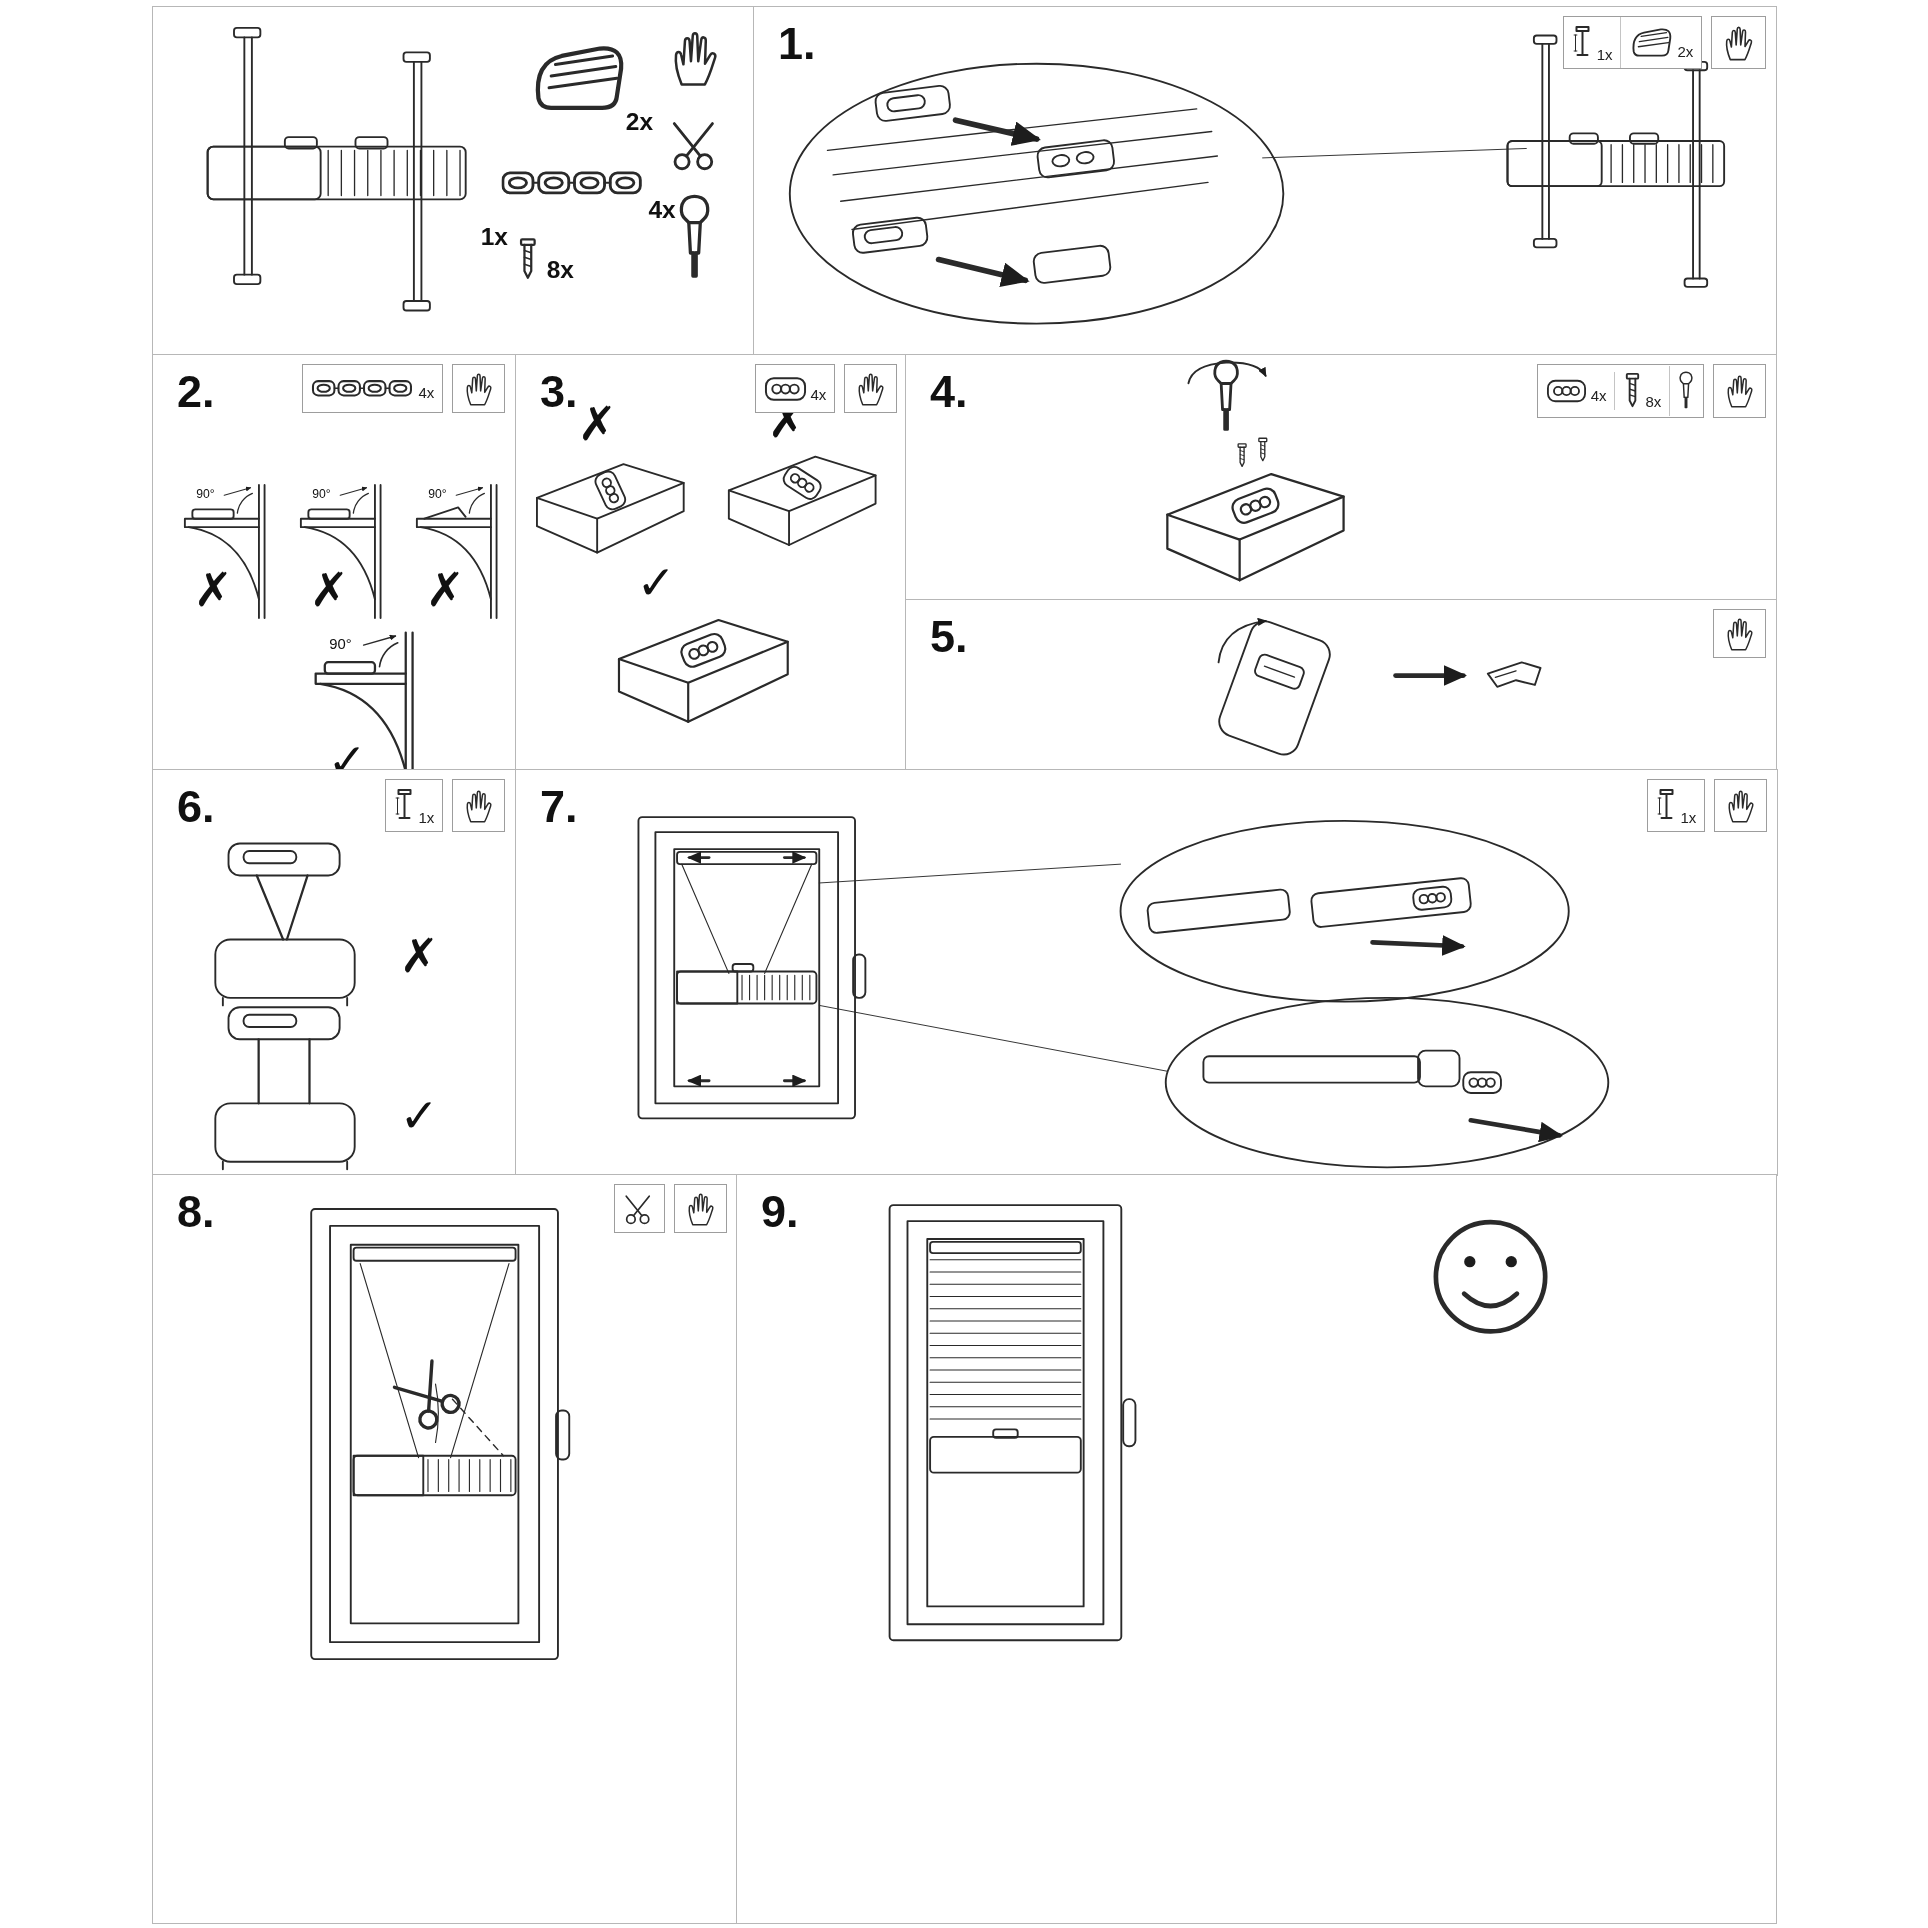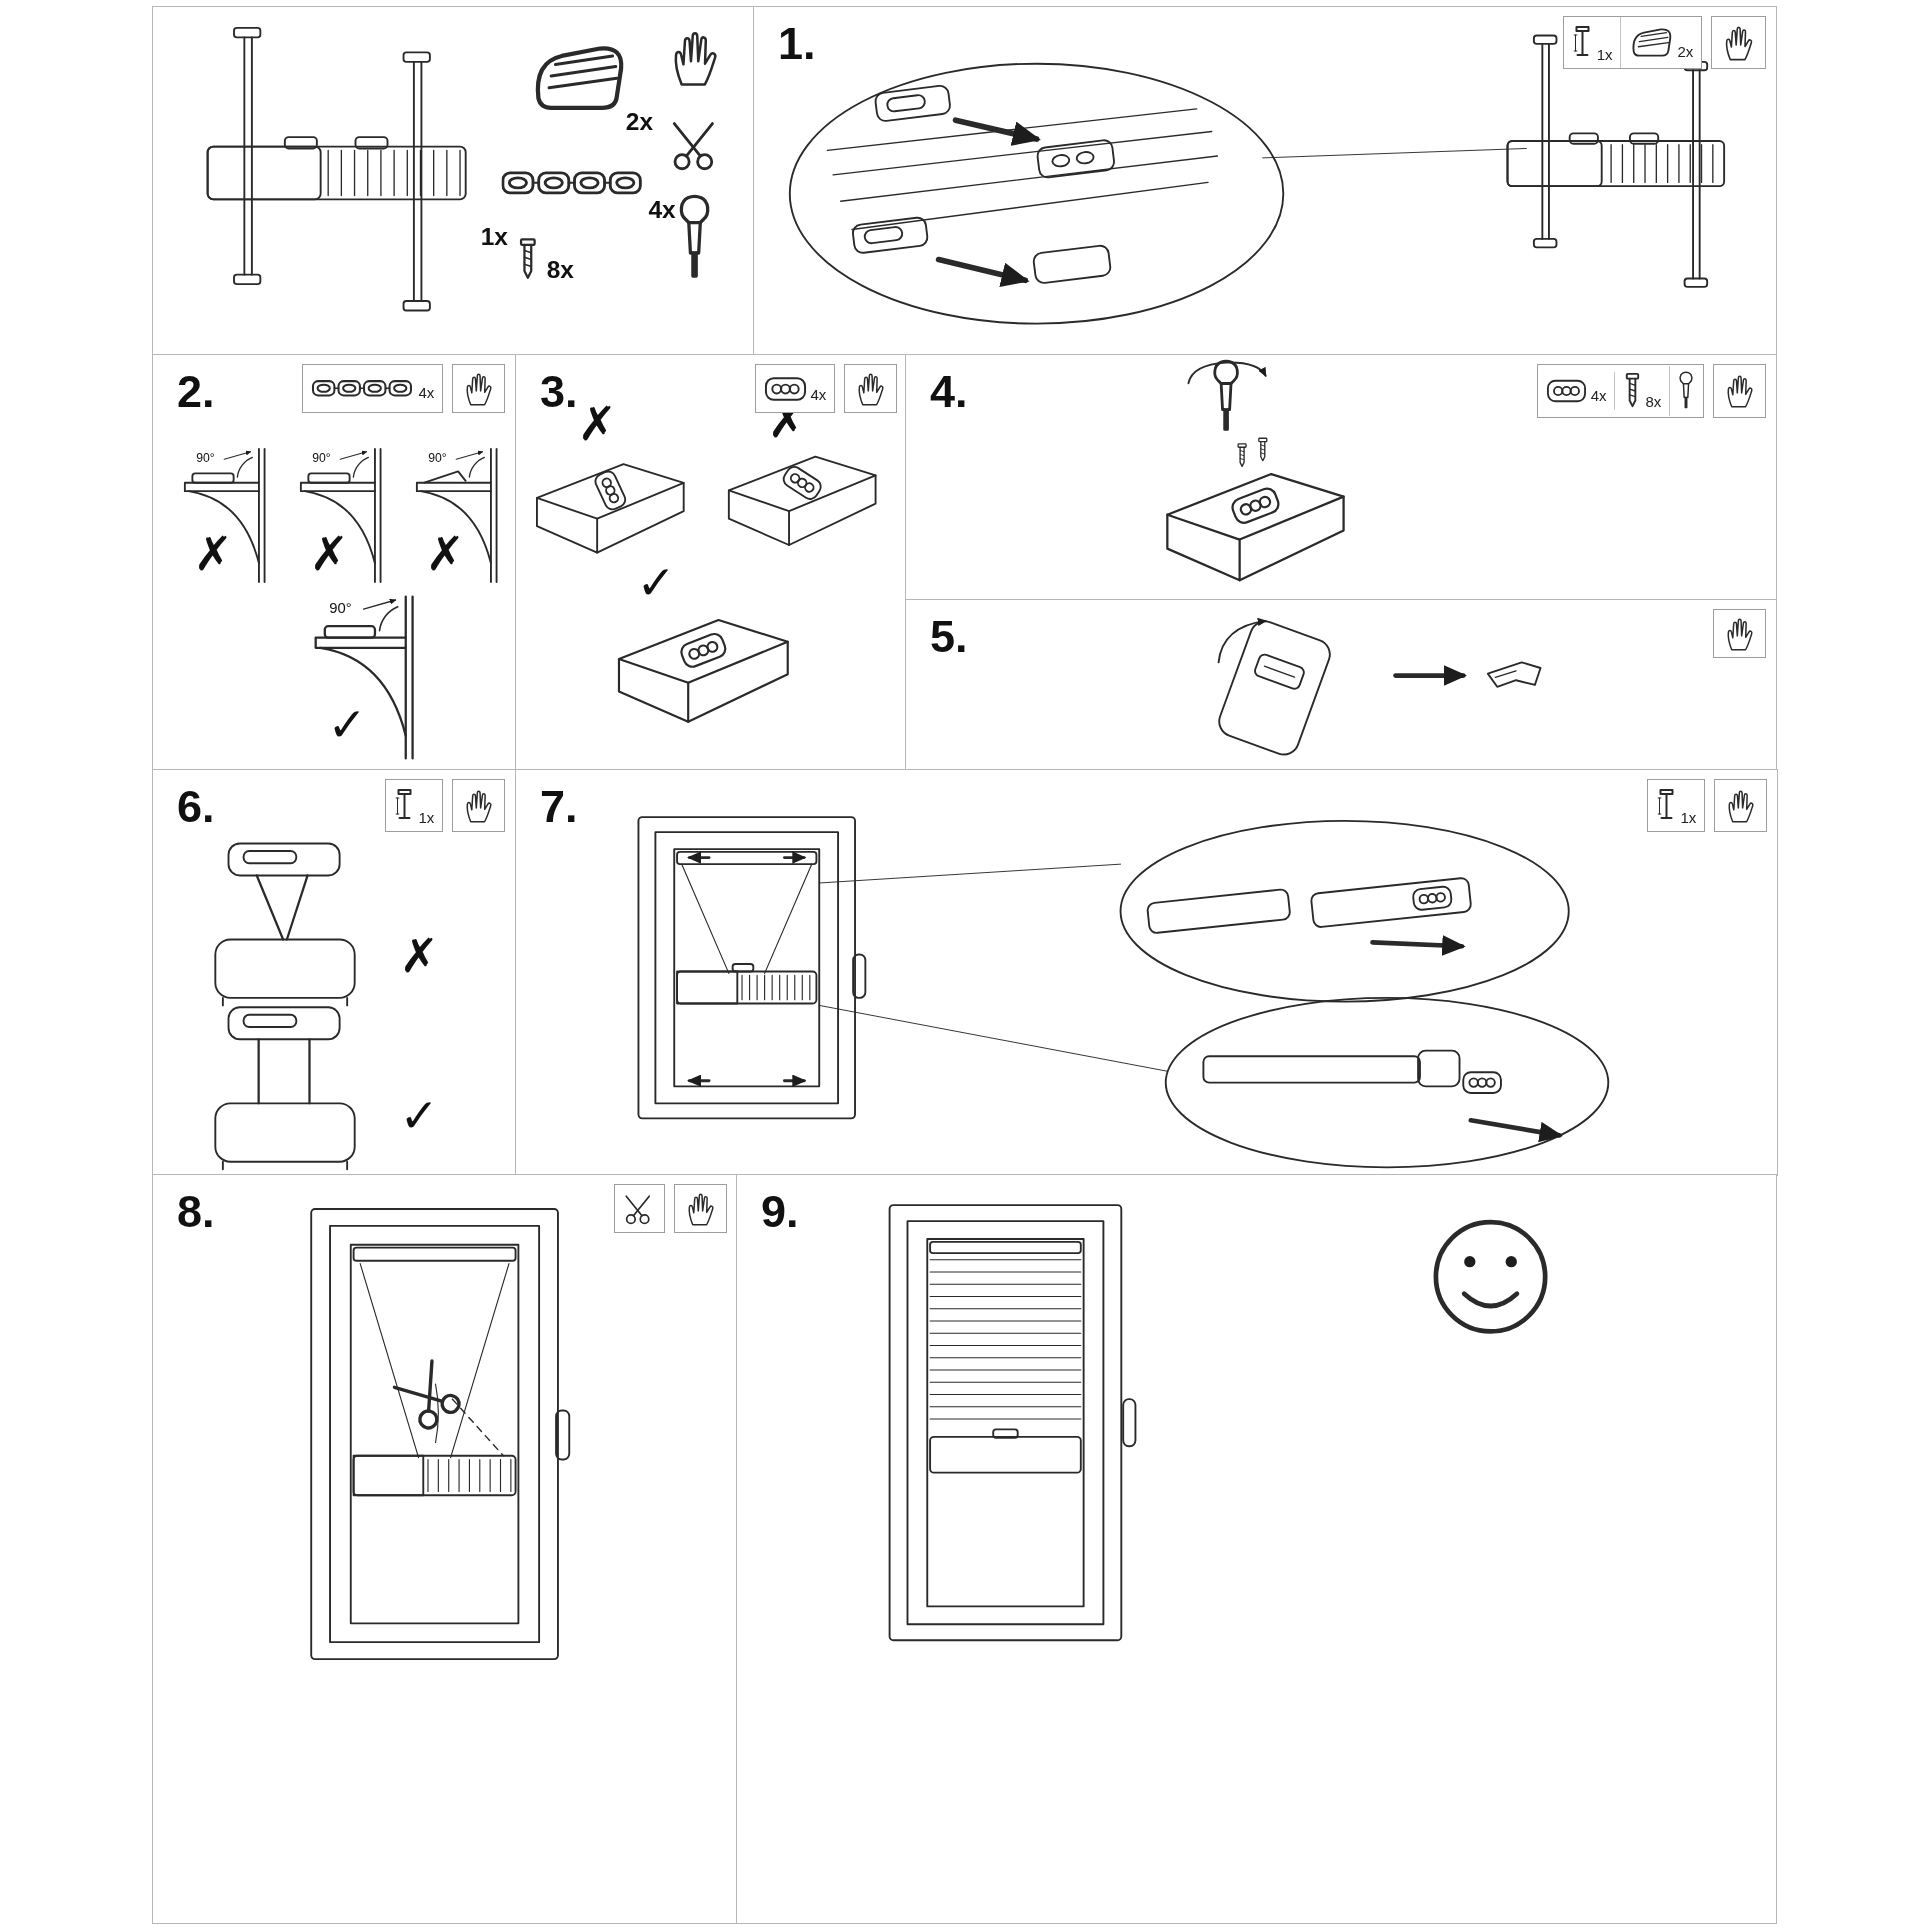--- a/index.html
+++ b/index.html
@@ -24,21 +24,21 @@
   svg text.ang { font-size:13px; font-weight:normal; }
 
   .toolbox { position:absolute; top:9.4px; right:9.4px; display:flex; gap:9.4px; z-index:3; }
   .tb-box { display:flex; border:1.9px solid #9d9d9d; background:#fff; align-items:center; }
   .tb-cell { display:flex; align-items:flex-end; padding:5.6px 7.5px; border-right:1.9px solid #c4c4c4; }
   .tb-cell:last-child { border-right:none; }
   .tb-qty { font-size:15px; color:#222; margin-left:3.8px; }
 
   .mark { position:absolute; font-size:47px; font-weight:bold; color:#111;
           font-family:"DejaVu Sans","Liberation Sans",sans-serif; z-index:2; }
-  .sub { position:absolute; }
+  .sub { position:absolute;margin-top:36px; }
   .sub .mark { left:26px; top:81px; }
 </style>
 </head>
 <body>
 
 <svg id="defs" width="0" height="0" style="position:absolute" aria-hidden="true">
 <defs>
   <marker id="ah" markerWidth="5" markerHeight="4.4" refX="4.2" refY="2.2" orient="auto">
     <path d="M0 0 L5 2.2 L0 4.4 Z" fill="#1d1d1d" stroke="none"></path>
   </marker>

